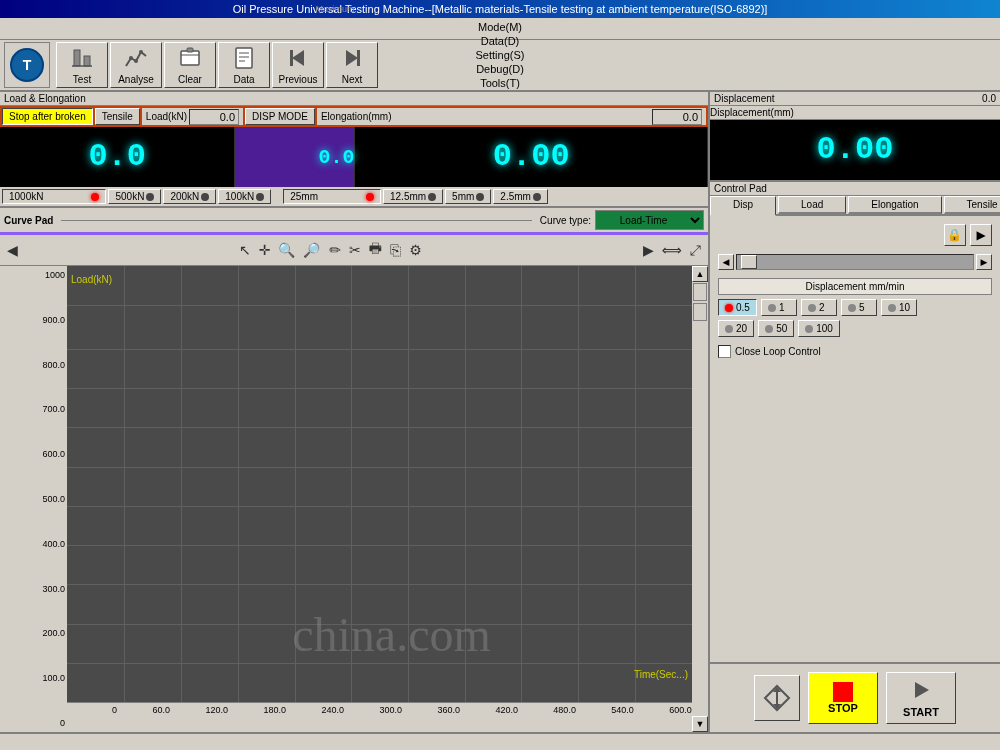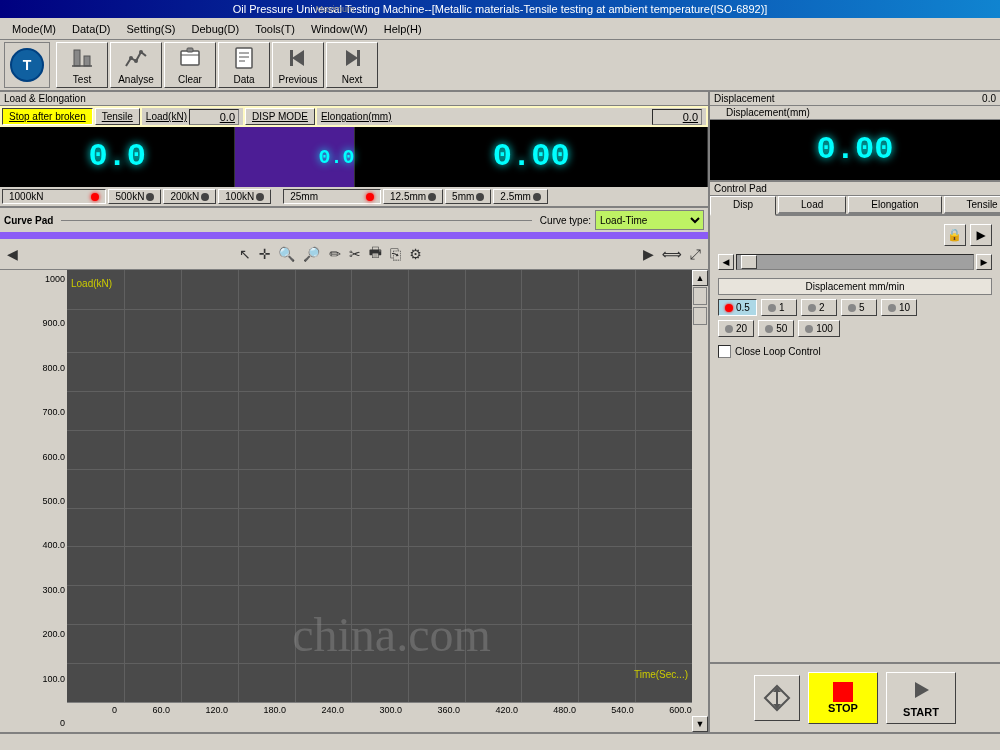--- a/index.html
+++ b/index.html
@@ -26,20 +26,21 @@
     }
 
     
     #menu-bar {
       background: #d4d0c8;
       border-bottom: 1px solid #808080;
       display: flex;
       align-items: center;
       padding: 2px 4px;
       height: 22px;
+      flex-direction: column;
     }
     .menu-item {
       padding: 1px 8px;
       cursor: pointer;
       font-size: 11px;
     }
 
     
     #toolbar {
       background: #d4d0c8;
@@ -99,22 +100,21 @@
       background: #d4d0c8;
       font-size: 10px;
       padding: 1px 4px;
       border-bottom: 1px solid #808080;
     }
     #load-controls {
       display: flex;
       align-items: stretch;
       padding: 2px;
       gap: 2px;
-      background: #fef9c3;
-      text-decoration: underline;
+      background: #c2410c;
     }
     .load-btn {
       padding: 2px 6px;
       font-size: 10px;
       cursor: pointer;
       background: #d4d0c8;
       border-top: 1px solid #ffffff;
       border-left: 1px solid #ffffff;
       border-right: 1px solid #404040;
       border-bottom: 1px solid #404040;
@@ -233,33 +233,34 @@
       flex: 1;
       display: flex;
       flex-direction: column;
       background: #d4d0c8;
     }
     #curve-pad-header {
       display: flex;
       align-items: center;
       padding: 2px 4px;
       background: #d4d0c8;
-      border-bottom: 7px solid #8b5cf6;
+      border-bottom: 3px solid #8b5cf6;
       gap: 4px;
     }
     #curve-pad-label {
       font-size: 10px;
       font-weight: bold;
     }
     #curve-type-label { font-size: 10px; }
     #curve-type-select {
       font-size: 10px;
       height: 20px;
-      background: #bef264;
+      background: #15803d;
       border: 1px solid #808080;
+      text-align: center;
     }
     #curve-toolbar {
       display: flex;
       align-items: center;
       justify-content: space-between;
       padding: 2px 4px;
       background: #d4d0c8;
       border-bottom: 1px solid #808080;
     }
     .curve-tool-btn {
@@ -936,21 +937,21 @@
     </div>
   </div>
 
   <div id="right-panel">
 
     <div id="displacement-section">
       <div id="disp-header">
         <span>Displacement</span>
         <span>0.0</span>
       </div>
-      <div style="display:flex;align-items:center;background:#d4d0c8;padding:1px 16px;font-size:10px;border-bottom:1px solid #808080;">
+      <div style="display:flex;align-items:center;background:#d4d0c8;padding:1px 0;font-size:10px;border-bottom:1px solid #808080;">
         <span>Displacement(mm)</span>
       </div>
       <div id="disp-digital">
         <span class="dig-number">0.00</span>
       </div>
     </div>
 
     <div id="control-pad">
       <div id="control-pad-header">
         <span>Control Pad</span>

